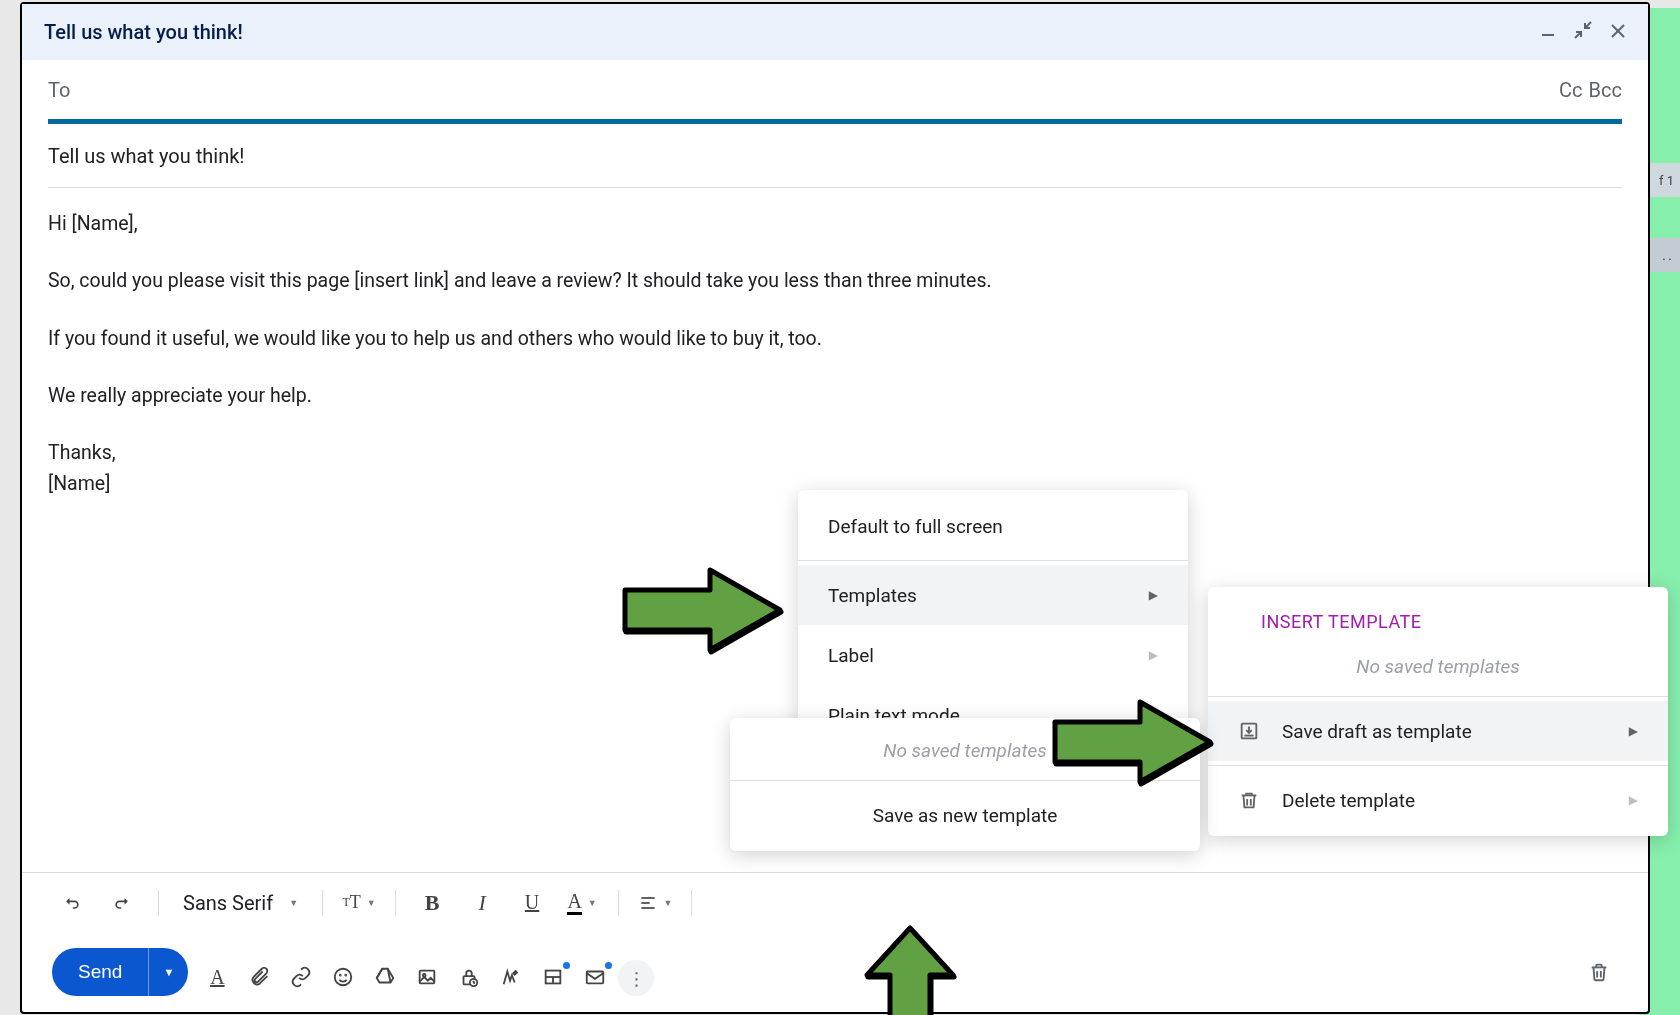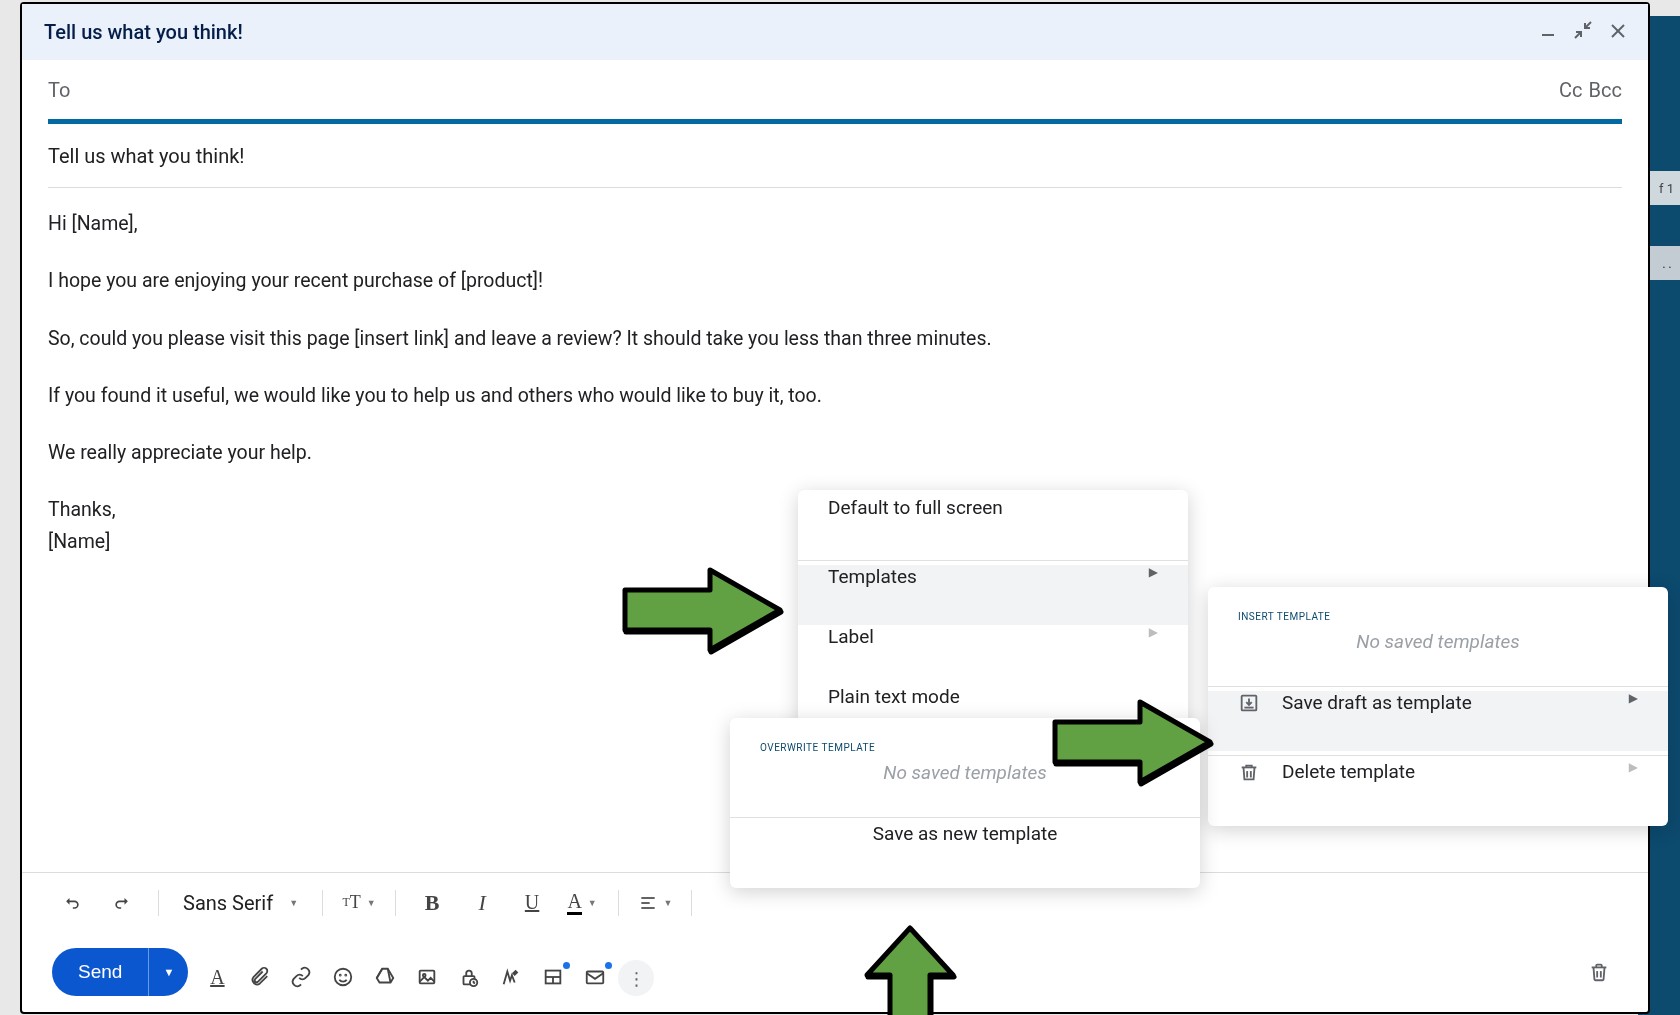--- a/index.html
+++ b/index.html
@@ -6,23 +6,23 @@
   body {
     font-family: "Google Sans", Roboto, Arial, sans-serif;
     background: #e8e8e8;
     width: 1680px;
     height: 1015px;
     position: relative;
     overflow: hidden;
   }
   .back-strip {
     position: absolute;
-    right: 0; top: 16px; bottom: 0;
+    right: 0; top: 8px; bottom: 0;
     width: 42px;
-    background: #0c4a6e;
+    background: #86efac;
   }
   .back-strip .row1 { position:absolute; top:155px; right:0; width:42px; height:34px; background:#cfd8dc; color:#444; font-size:13px; display:flex; align-items:center; justify-content:flex-end; padding-right:6px; }
   .back-strip .row2 { position:absolute; top:230px; right:0; width:42px; height:34px; background:#c4ccd3; color:#444; font-size:15px; display:flex; align-items:center; justify-content:flex-end; padding-right:6px; letter-spacing:2px;}
   .compose {
     position: absolute;
     left: 20px; top: 2px;
     width: 1630px; height: 1012px;
     background: #fff;
     border: 2px solid #000;
     border-radius: 4px;
@@ -111,30 +111,30 @@
   .trash-icon { color:#5f6368; }
 
   
   .menu {
     position:absolute; background:#fff; border-radius:6px;
     box-shadow:0 4px 20px rgba(0,0,0,.18);
     padding:6px 0;
     font-size:19px; color:#202124;
   }
   .menu .item {
-    height:60px; display:flex; align-items:flex-start;
+    height:60px; display:flex; align-items:center;
     padding:0 30px; justify-content:space-between;
     white-space:nowrap;
   }
   .menu .item.hover { background:#f1f3f4;}
   .menu .item .chev { font-size:12px; color:#5f6368;}
   .menu .sep { height:1px; background:#e0e0e0; margin:4px 0;}
   .menu .section-h {
-    font-size:10px; letter-spacing:.5px; color:#0c4a6e;
-    padding:18px 30px 8px; text-transform:uppercase;
+    font-size:18px; letter-spacing:.5px; color:#a21caf;
+    padding:18px 30px 8px; text-transform:uppercase;margin-left:23px;
   }
   .menu .disabled { color:#9aa0a6; font-style:italic;}
   .menu .icon-left { display:flex; align-items:center; gap:22px;}
   .menu .icon-left svg{width:22px;height:22px;stroke:#5f6368;fill:none;stroke-width:2;}
 
   .menu1 { left:798px; top:490px; width:390px; }
   .menu2 { left:1208px; top:587px; width:460px; }
   .menu3 { left:730px; top:718px; width:470px; }
 
   
@@ -187,21 +187,20 @@
         <span>Bcc</span>
       </div>
     </div>
     <div class="subj-row">
       <span>Tell us what you think!</span>
     </div>
   </div>
 
   <div class="body-area">
     <p>Hi [Name],</p>
-    <p>I hope you are enjoying your recent purchase of [product]!</p>
     <p>So, could you please visit this page [insert link] and leave a review? It should take you less than three minutes.</p>
     <p>If you found it useful, we would like you to help us and others who would like to buy it, too.</p>
     <p>We really appreciate your help.</p>
     <p class="tight">Thanks,</p>
     <p class="tight">[Name]</p>
   </div>
 
   <div class="format-bar">
     <div class="fb-btn">
         <svg viewBox="0 0 24 24" width="20" height="20">
@@ -382,21 +381,20 @@
           <line x1="10" y1="11" x2="10" y2="18"></line>
           <line x1="14" y1="11" x2="14" y2="18"></line>
         </svg>
         <span>Delete template</span>
       </div>
     <span class="chev" style="color:#bdbdbd">▶</span>
   </div>
 </div>
 
 <div class="menu menu3">
-  <div class="section-h">Overwrite template</div>
   <div class="item disabled" style="justify-content:center;height:52px;">
       <span>No saved templates</span>
     </div>
   <div class="sep"></div>
   <div class="item" style="justify-content:center;">
       <span>Save as new template</span>
     </div>
 </div>
 
 <div class="arrow" style="left:620px; top:560px;">

